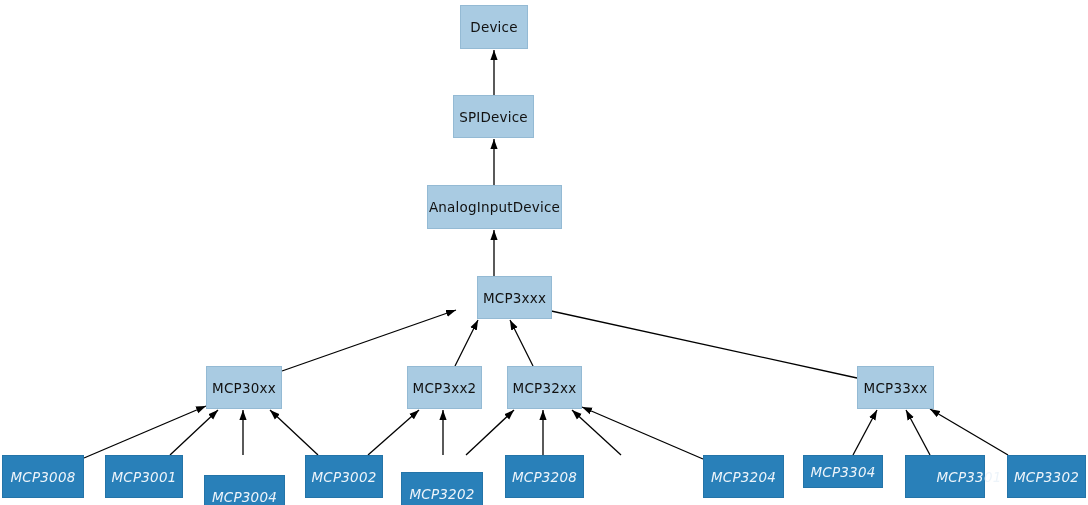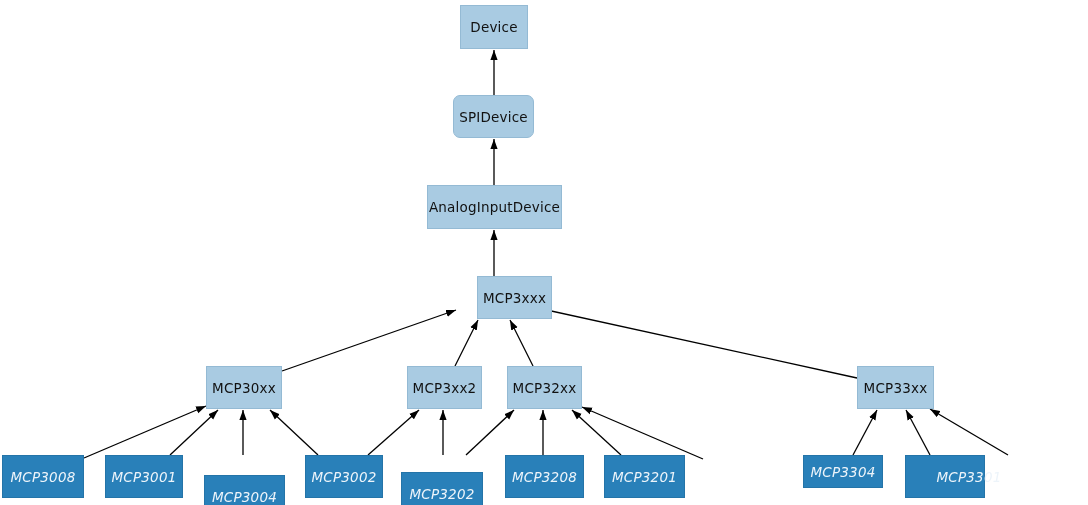--- a/index.html
+++ b/index.html
@@ -82,30 +82,31 @@
       <line x1="466" y1="455" x2="514" y2="410" class="edge" marker-end="url(#arrowhead)"></line>
       <line x1="543" y1="455" x2="543" y2="410" class="edge" marker-end="url(#arrowhead)"></line>
       <line x1="621" y1="455" x2="572" y2="410" class="edge" marker-end="url(#arrowhead)"></line>
       <line x1="703" y1="459" x2="582" y2="407" class="edge" marker-end="url(#arrowhead)"></line>
       <line x1="853" y1="455" x2="877" y2="410" class="edge" marker-end="url(#arrowhead)"></line>
       <line x1="930" y1="455" x2="906" y2="410" class="edge" marker-end="url(#arrowhead)"></line>
       <line x1="1008" y1="455" x2="930" y2="409" class="edge" marker-end="url(#arrowhead)"></line>
     </svg>
   <div id="node-layer">
       <div class="node base" style="left: 460px; top: 5px; width: 68px; height: 44px;">Device</div>
-      <div class="node base" style="left: 453px; top: 95px; width: 81px; height: 43px; border-radius: 7px;">SPIDevice</div>
+      <div class="node base" style="left: 453px; top: 95px; width: 81px; height: 43px;">SPIDevice</div>
       <div class="node base" style="left: 427px; top: 185px; width: 135px; height: 44px;">AnalogInputDevice</div>
       <div class="node base" style="left: 457px; top: 276px; width: 75px; height: 43px; margin-left: 20px;">MCP3xxx</div>
       <div class="node base" style="left: 206px; top: 366px; width: 76px; height: 43px;">MCP30xx</div>
       <div class="node base" style="left: 407px; top: 366px; width: 75px; height: 43px;">MCP3xx2</div>
       <div class="node base" style="left: 507px; top: 366px; width: 75px; height: 43px;">MCP32xx</div>
       <div class="node base" style="left: 857px; top: 366px; width: 77px; height: 43px;">MCP33xx</div>
       <div class="node leaf" style="left: 2px; top: 455px; width: 82px; height: 43px;">MCP3008</div>
       <div class="node leaf" style="left: 105px; top: 455px; width: 78px; height: 43px;">MCP3001</div>
       <div class="node leaf" style="left: 204px; top: 475px; width: 81px; height: 43px;">MCP3004</div>
       <div class="node leaf" style="left: 305px; top: 455px; width: 78px; height: 43px;">MCP3002</div>
       <div class="node leaf" style="left: 401px; top: 472px; width: 82px; height: 43px;">MCP3202</div>
       <div class="node leaf" style="left: 505px; top: 455px; width: 79px; height: 43px;">MCP3208</div>
-      <div class="node leaf" style="left: 604px; top: 455px; width: 81px; height: 43px;">MCP3201</div>
+      <div class="node leaf" style="left: 703px; top: 455px; width: 81px; height: 43px;">MCP3204</div>
       <div class="node leaf" style="left: 803px; top: 455px; width: 80px; height: 33px;">MCP3304</div>
       <div class="node leaf" style="left: 905px; top: 455px; width: 80px; height: 43px; padding-left: 48px;">MCP3301</div>
+      <div class="node leaf" style="left: 1007px; top: 455px; width: 79px; height: 43px;">MCP3302</div>
     </div>
 </div>
 
 </body></html>

